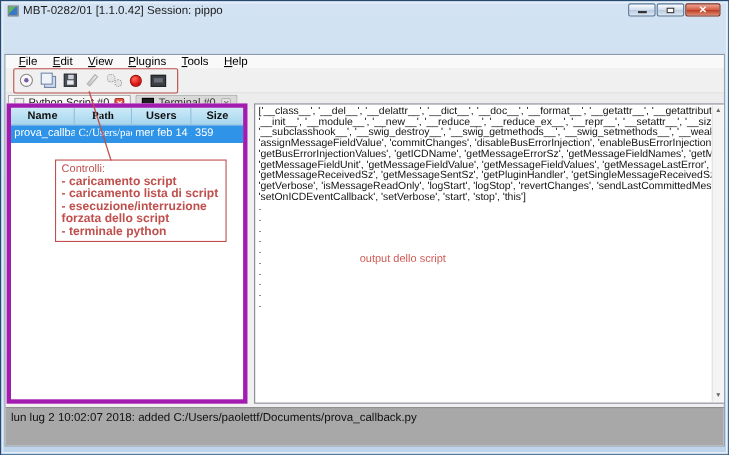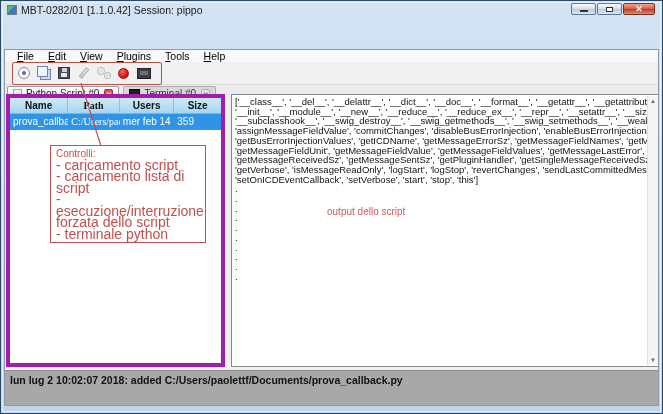--- a/index.html
+++ b/index.html
@@ -57,27 +57,27 @@
   .trow{display:flex;height:16px;background:#2f94e8;color:#fff;}
   .td{font-size:10px;line-height:16px;padding-left:3px;white-space:nowrap;overflow:hidden;box-sizing:border-box;}
   .c-name{width:60px;} .c-path{width:53px;font-family:Liberation Serif, serif;} .c-date{width:56px;} .c-size{width:48px;}
   .right-panel{position:absolute;left:226px;top:44px;width:429px;height:273px;background:#fff;border:1px solid #828790;box-sizing:border-box;overflow:hidden;}
   .output-text{position:absolute;left:3px;top:2px;right:12px;font-size:9.5px;line-height:9.7px;color:#111;white-space:pre;overflow:hidden;letter-spacing:0;}
   .vscroll{position:absolute;right:1px;top:1px;bottom:1px;width:10px;background:#f4f4f4;border-left:1px solid #e0e0e0;}
   .vs-arrow{position:absolute;left:0;width:10px;height:10px;color:#666;font-size:6px;text-align:center;line-height:10px;}
   .vs-up{top:0;} .vs-down{bottom:0;}
   
   .statusarea{position:absolute;left:0;right:0;top:320px;bottom:0;background:#a8a8a8;border-top:1px solid #8e8e8e;}
-  .status-text{position:absolute;left:5px;top:3px;font-size:10.5px;color:#111;white-space:nowrap;font-weight:bold;}
+  .status-text{position:absolute;left:5px;top:3px;font-size:10.5px;color:#111;white-space:nowrap;}
   
   .anno-rect{position:absolute;left:7px;top:12px;width:148px;height:21px;border:1px solid #c0504d;border-radius:2px;pointer-events:none;z-index:30;}
   .anno-box{position:absolute;left:45px;top:95px;width:144px;border:1px solid #c0504d;background:transparent;padding:2px 5px;z-index:30;}
   .anno-box .t{font-size:10px;color:#c0504d;line-height:11.5px;}
-  .anno-box .b{font-size:14px;color:#c0504d;line-height:11.5px;white-space:pre-wrap;}
-  .anno-output{position:absolute;left:322px;top:156px;font-size:10px;color:#d05a55;z-index:30;}
+  .anno-box .b{font-size:11px;color:#c0504d;line-height:11.5px;white-space:pre-wrap;font-weight:bold;}
+  .anno-output{position:absolute;left:322px;top:180px;font-size:10px;color:#d05a55;z-index:30;}
   .anno-svg{position:absolute;left:0;top:0;width:657px;height:390px;pointer-events:none;z-index:29;}
 </style>
 </head>
 <body>
 
 <div id="stage">
   <div class="win">
     <div class="win-inner-edge"></div>
 
     <div class="titlebar">

